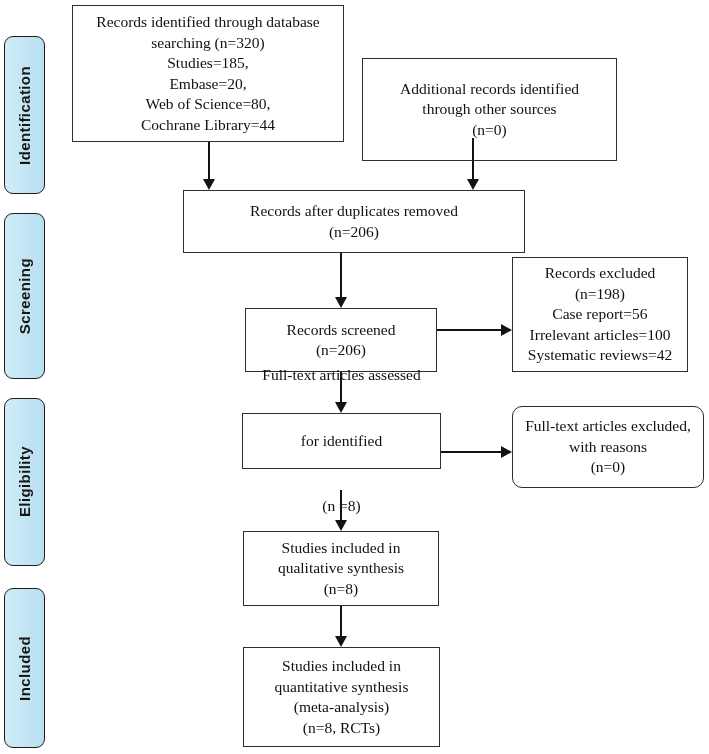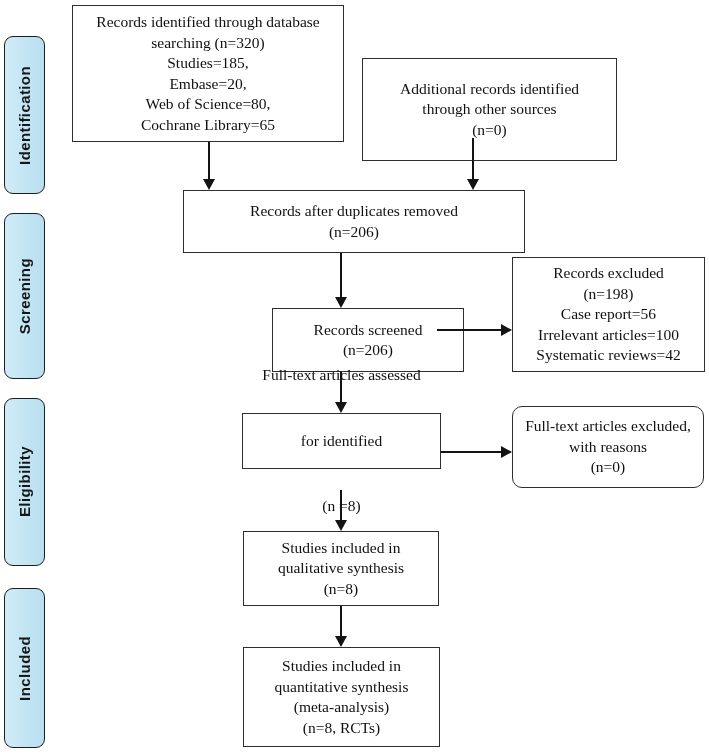--- a/index.html
+++ b/index.html
@@ -72,22 +72,22 @@
   }
   
   #stage-identification { top: 36px;  height: 158px; }
   #stage-screening      { top: 213px; height: 166px; }
   #stage-eligibility    { top: 398px; height: 168px; }
   #stage-included       { top: 588px; height: 160px; }
   
   #box-records-identified { left: 72px;  top: 5px;   width: 272px; height: 137px; }
   #box-additional-records { left: 362px; top: 58px;  width: 255px; height: 103px;  }
   #box-duplicates-removed { left: 183px; top: 190px; width: 342px; height: 63px;  }
-  #box-records-screened   { left: 245px; top: 308px; width: 192px; height: 64px; margin-left: 27px;  }
-  #box-records-excluded   { left: 512px; top: 257px; width: 193px; height: 115px; text-align: right; }
+  #box-records-screened   { left: 245px; top: 308px; width: 192px; height: 64px;  }
+  #box-records-excluded   { left: 512px; top: 257px; width: 176px; height: 115px; text-align: right; }
   #box-fulltext-assessed  { left: 242px; top: 413px; width: 199px; height: 56px; gap: 45px;  }
   #box-fulltext-excluded  { left: 512px; top: 406px; width: 192px; height: 82px; border-radius: 10px;  }
   #box-qualitative        { left: 243px; top: 531px; width: 196px; height: 75px;  }
   #box-quantitative       { left: 243px; top: 647px; width: 197px; height: 100px; }
   
   #arrow-identified-to-duplicates { left: 203px; top: 142px; height: 48px; }
   #arrow-additional-to-duplicates { left: 467px; top: 138px; height: 52px; }
   #arrow-duplicates-to-screened   { left: 335px; top: 253px; height: 55px; }
   #arrow-screened-to-fulltext     { left: 335px; top: 372px; height: 41px; }
   #arrow-fulltext-to-qualitative  { left: 335px; top: 490px; height: 41px; }
@@ -112,21 +112,21 @@
   <div class="stage" id="stage-included">
     <span class="vtext">Included</span>
   </div>
 
   <div class="fbox" id="box-records-identified">
     <div class="ln">Records identified through database</div>
     <div class="ln">searching (n=320)</div>
     <div class="ln">Studies=185,</div>
     <div class="ln">Embase=20,</div>
     <div class="ln">Web of Science=80,</div>
-    <div class="ln">Cochrane Library=65</div>
+    <div class="ln">Cochrane Library=44</div>
   </div>
 
   <div class="fbox" id="box-additional-records">
     <div class="ln">Additional records identified</div>
     <div class="ln">through other sources</div>
     <div class="ln">(n=0)</div>
   </div>
 
   <div class="fbox" id="box-duplicates-removed">
     <div class="ln">Records after duplicates removed</div>

